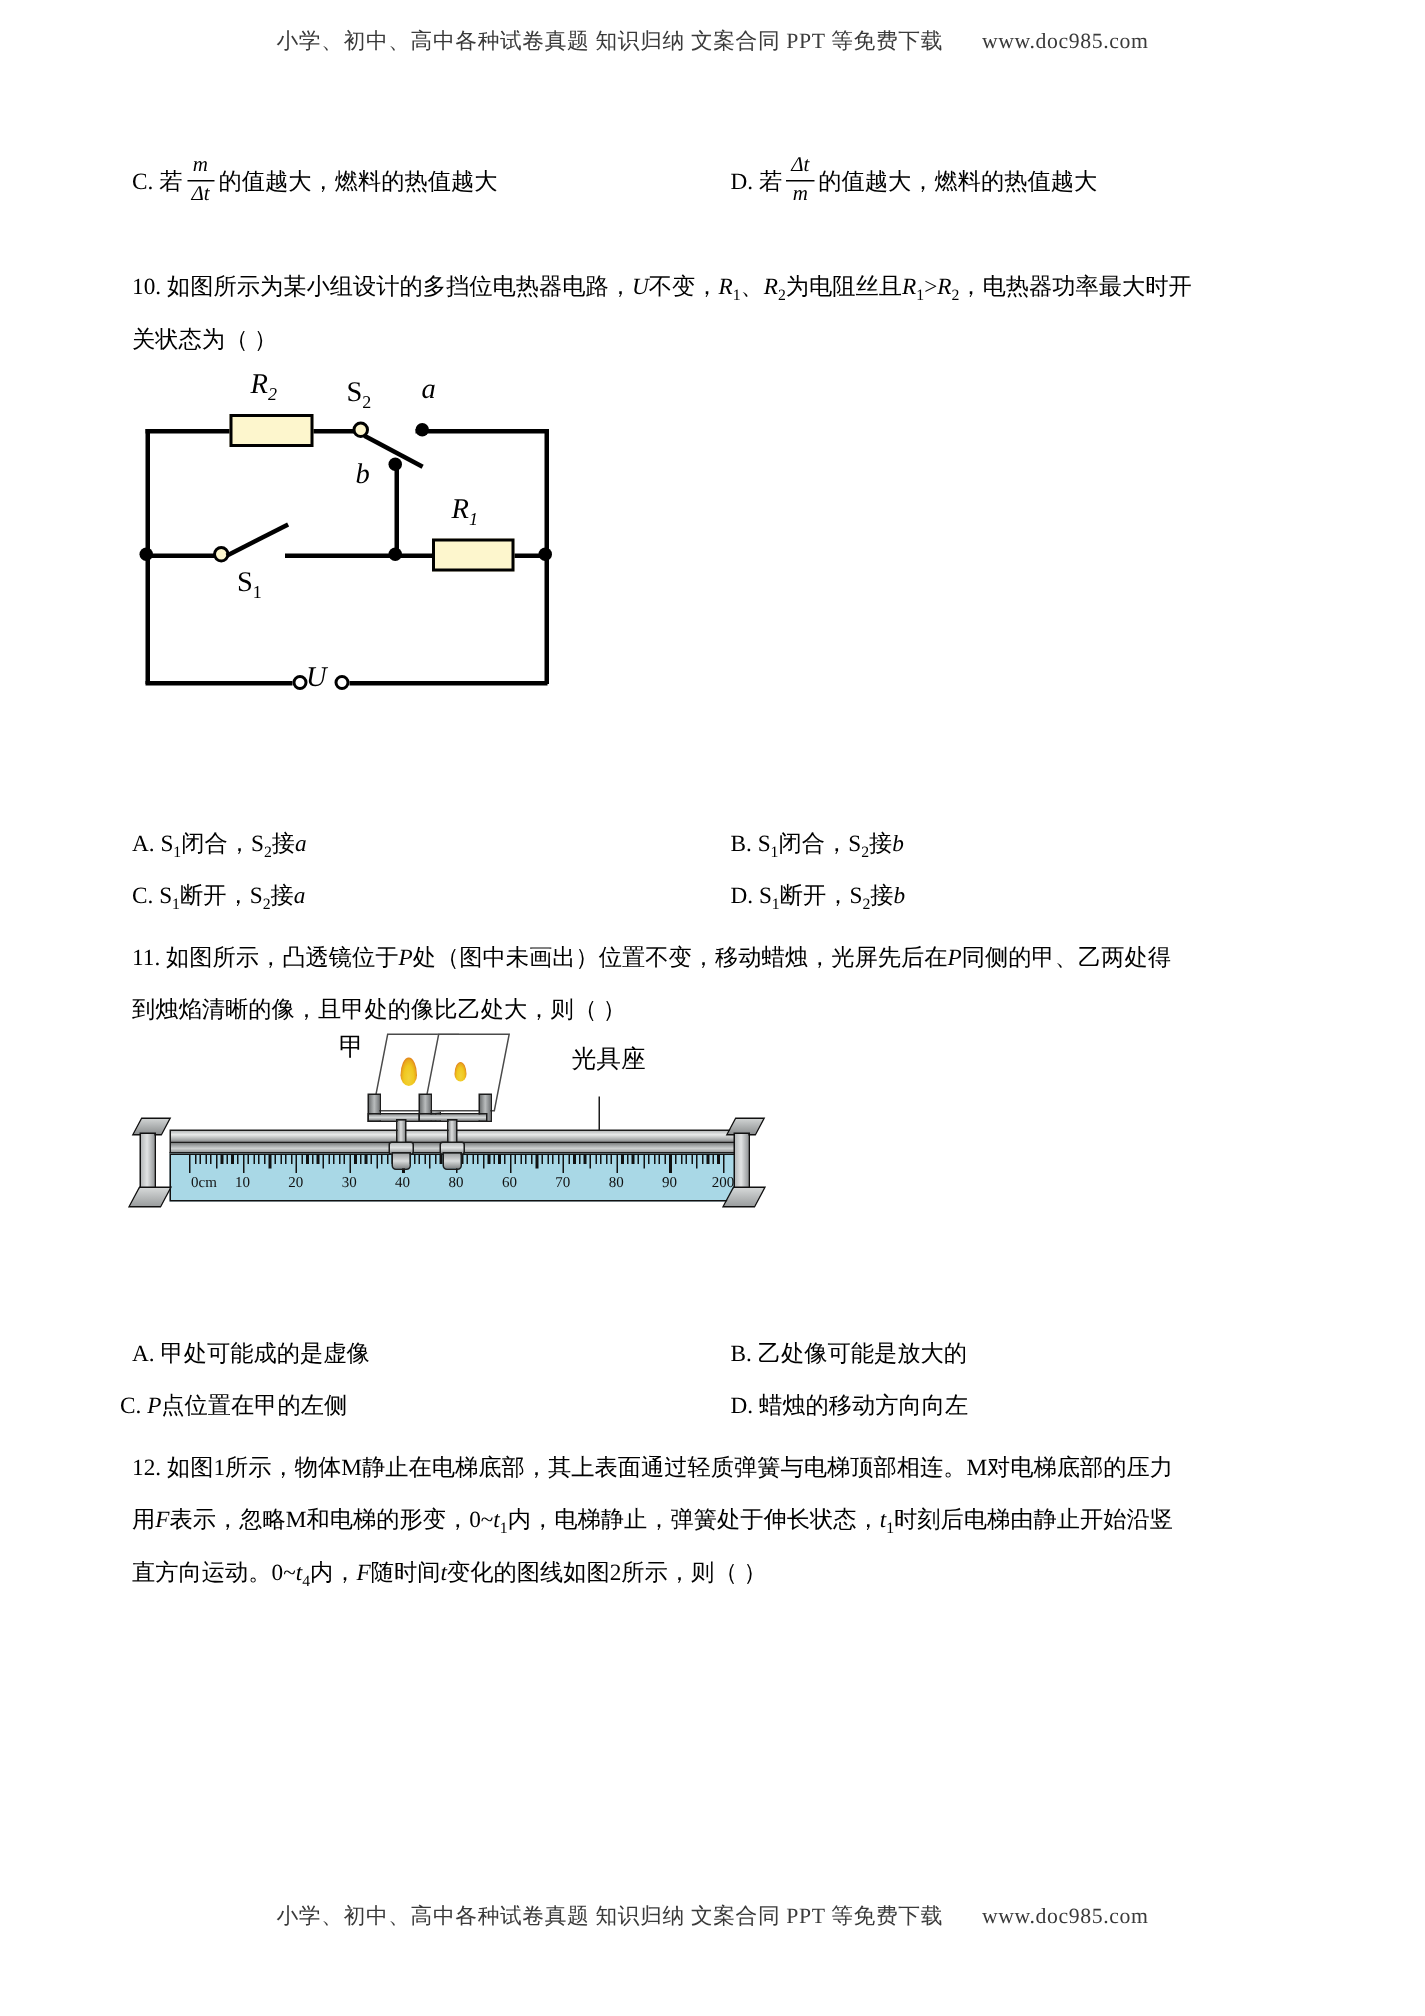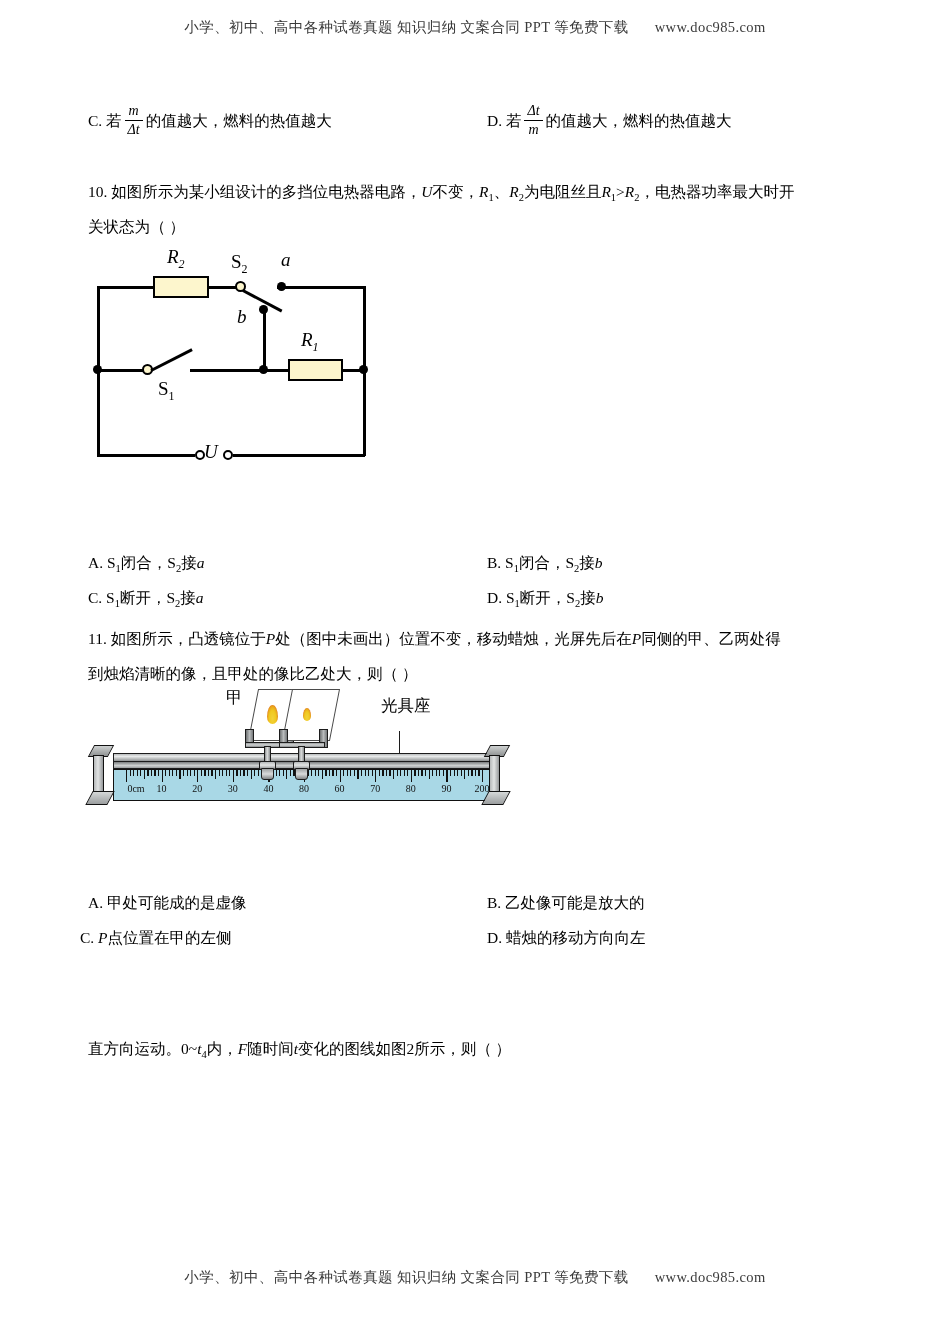--- a/index.html
+++ b/index.html
@@ -556,20 +556,24 @@
   <div class="txt" style="left:487px; top:891px;">
     <span>B. </span><span>乙处像可能是放大的</span>
   </div>
   <div class="txt" style="left:80px; top:926px;">
     <span>C. </span><span class="it">P</span><span>点位置在甲的左侧</span>
   </div>
   <div class="txt" style="left:487px; top:926px;">
     <span>D. </span><span>蜡烛的移动方向向左</span>
   </div>
 
+  <div class="txt" style="left:88px; top:967px;">12. 如图1所示，物体M静止在电梯底部，其上表面通过轻质弹簧与电梯顶部相连。M对电梯底部的压力</div>
+  <div class="txt" style="left:88px; top:1002px;">
+    <span>用</span><span class="it">F</span><span>表示，忽略M和电梯的形变，0~</span><span class="it">t</span><span class="subn">1</span><span>内，电梯静止，弹簧处于伸长状态，</span><span class="it">t</span><span class="subn">1</span><span>时刻后电梯由静止开始沿竖</span>
+  </div>
   <div class="txt" style="left:88px; top:1037px;">
     <span>直方向运动。0~</span><span class="it">t</span><span class="subn">4</span><span>内，</span><span class="it">F</span><span>随时间</span><span class="it">t</span><span>变化的图线如图2所示，则（      ）</span>
   </div>
 
   <div class="ftr">
     <span>小学、初中、高中各种试卷真题 知识归纳 文案合同 PPT 等免费下载</span><span class="url">www.doc985.com</span>
   </div>
 
 </div>
 

